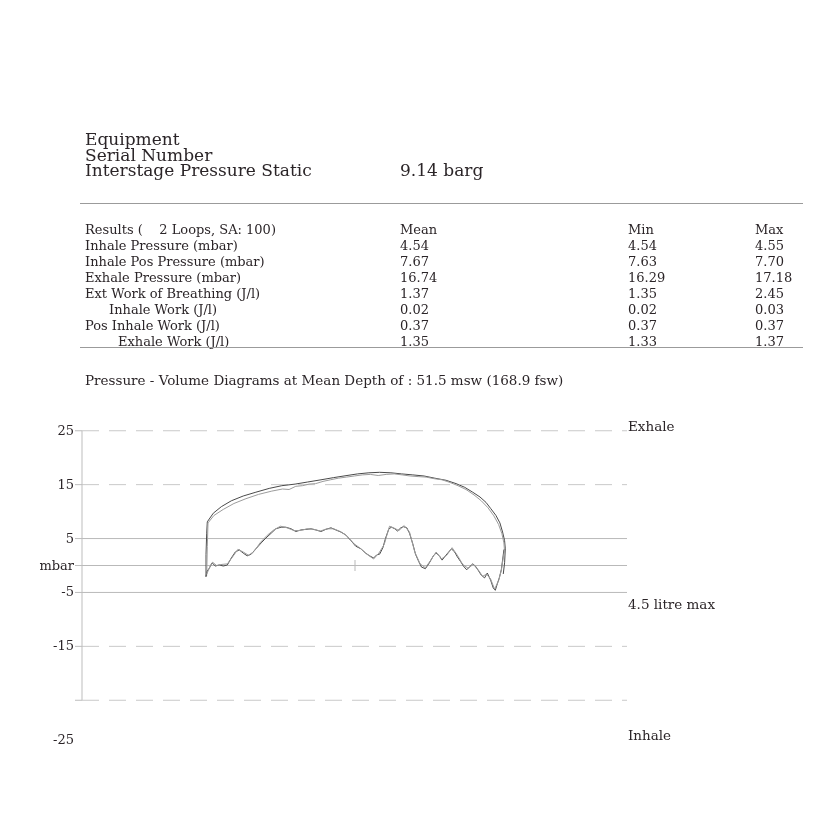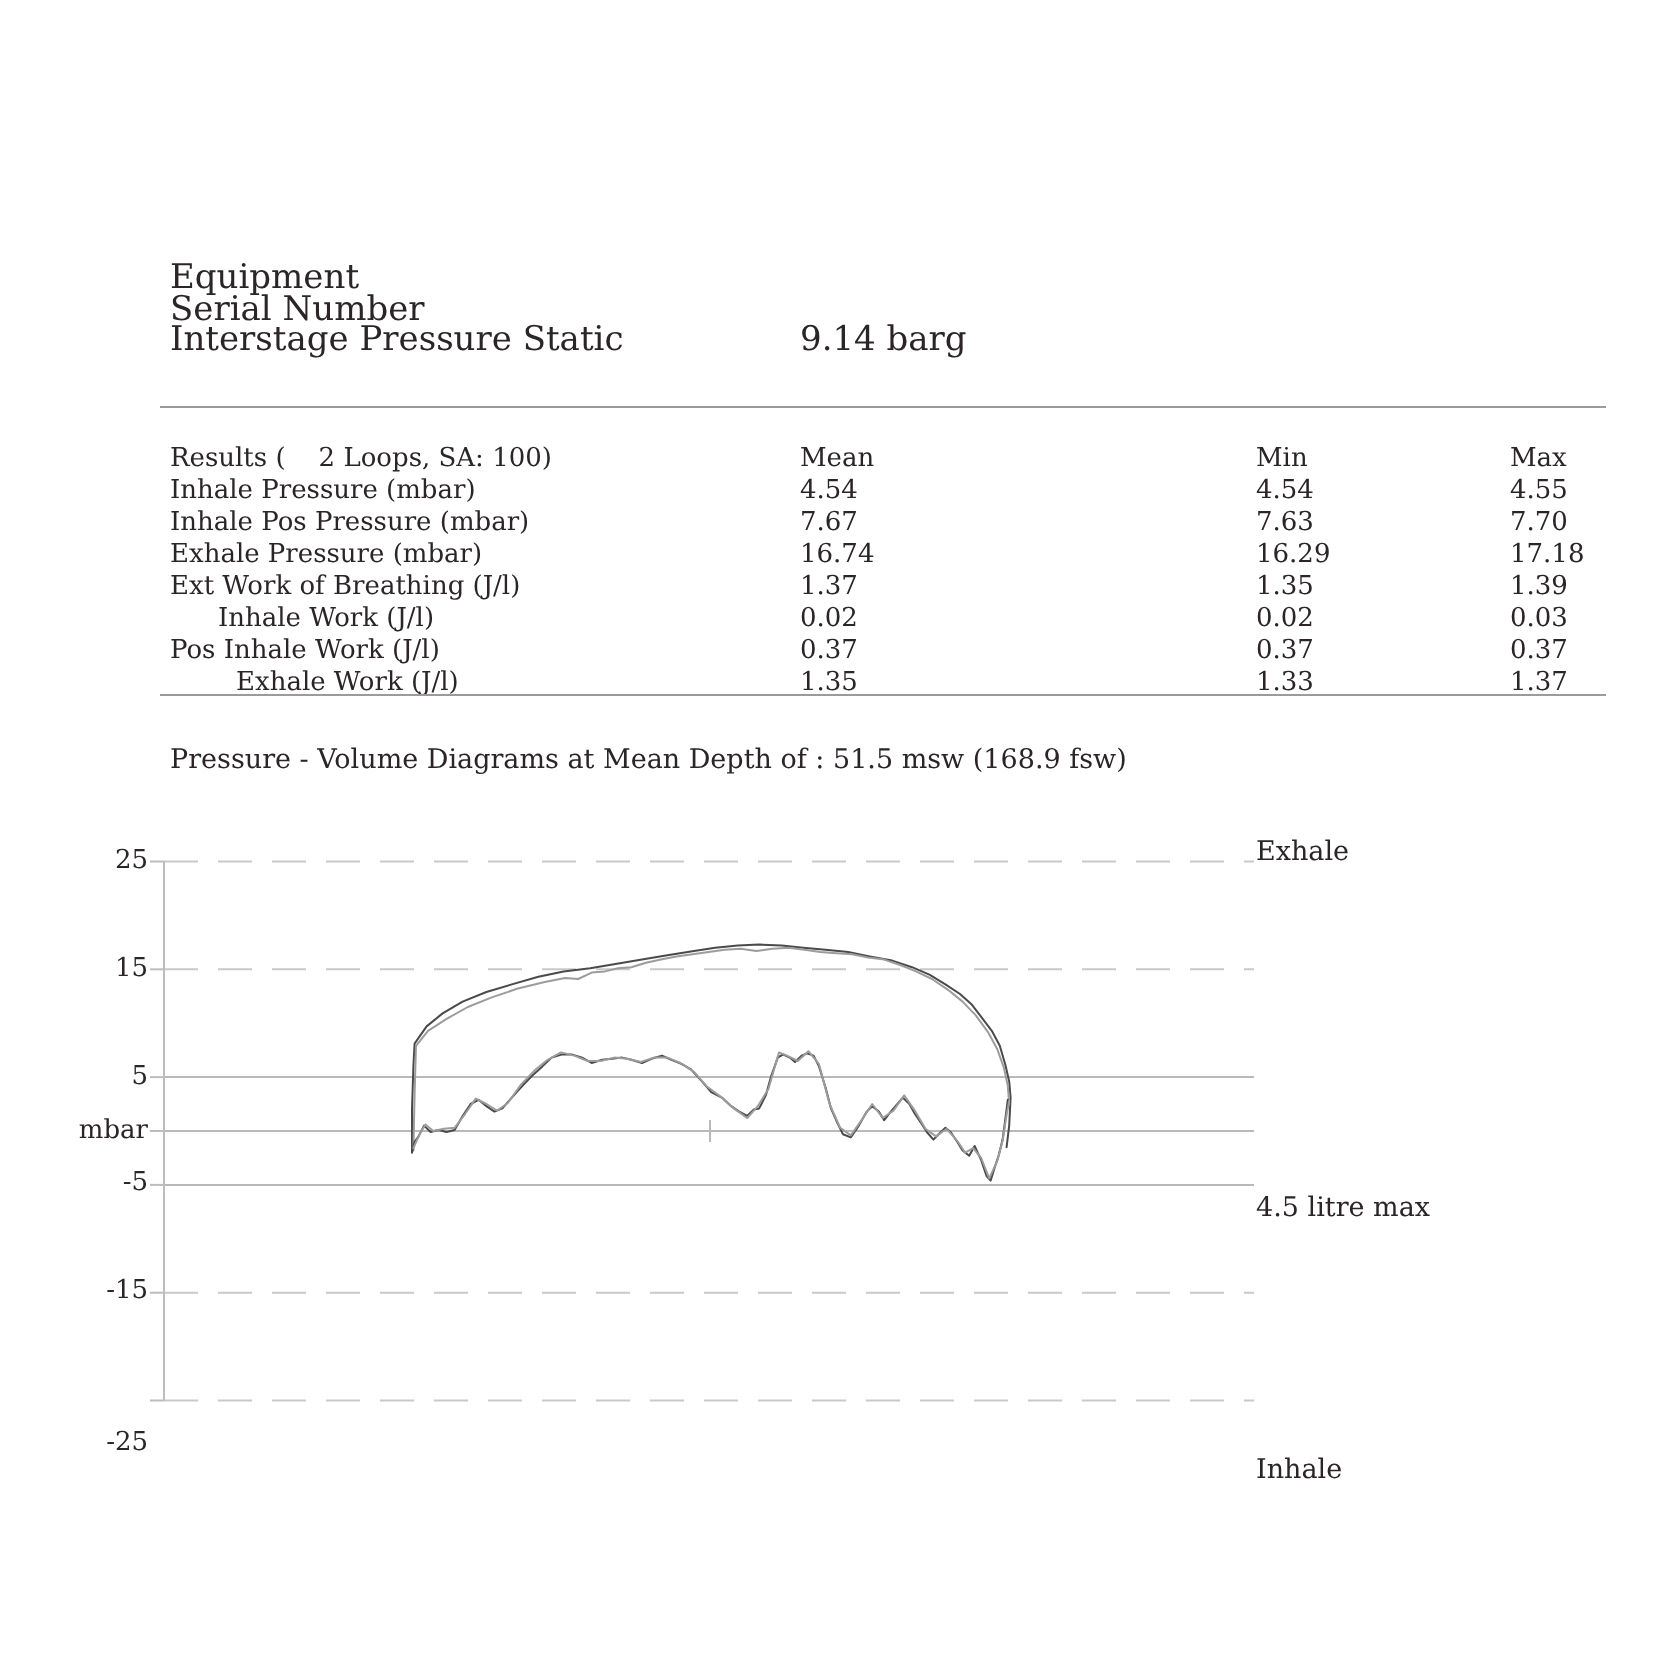--- a/index.html
+++ b/index.html
@@ -65,21 +65,21 @@
     <div class="res-row">
       <span class="res-cell c-label">Exhale Pressure (mbar)</span>
       <span class="res-cell c-mean">16.74</span>
       <span class="res-cell c-min">16.29</span>
       <span class="res-cell c-max">17.18</span>
     </div>
     <div class="res-row">
       <span class="res-cell c-label">Ext Work of Breathing (J/l)</span>
       <span class="res-cell c-mean">1.37</span>
       <span class="res-cell c-min">1.35</span>
-      <span class="res-cell c-max">1.39</span>
+      <span class="res-cell c-max">2.45</span>
     </div>
     <div class="res-row">
       <span class="res-cell c-label" style="left: 24px;">Inhale Work (J/l)</span>
       <span class="res-cell c-mean">0.02</span>
       <span class="res-cell c-min">0.02</span>
       <span class="res-cell c-max">0.03</span>
     </div>
     <div class="res-row">
       <span class="res-cell c-label">Pos Inhale Work (J/l)</span>
       <span class="res-cell c-mean">0.37</span>
@@ -120,17 +120,17 @@
     <polyline points="206.0,576.3 207.3,570.9 209.3,568.2 212.0,562.8 215.3,566.0 219.3,565.0 223.3,566.0 227.3,565.0 231.3,558.0 235.3,552.0 239.3,549.9 243.2,553.1 247.2,555.8 251.2,554.2 255.9,548.8 261.2,542.9 265.9,538.0 271.2,533.2 275.8,528.8 281.1,527.2 285.8,527.2 291.1,528.8 295.8,531.5 301.1,529.9 305.8,529.4 311.1,528.8 315.7,529.9 321.0,531.5 325.7,529.4 331.0,527.8 335.7,529.9 341.0,532.1 345.6,534.8 351.0,540.7 355.6,546.1 360.9,548.8 365.6,553.1 369.6,555.8 373.6,558.0 376.9,554.7 379.6,554.2 382.9,547.7 385.6,538.0 388.9,528.8 391.5,527.2 394.9,528.8 397.5,531.0 400.8,527.8 403.5,526.7 406.8,527.8 409.5,533.2 412.8,543.9 415.5,554.2 418.8,561.7 421.5,567.1 425.4,568.7 429.4,562.8 433.4,555.8 436.1,553.1 439.4,555.8 442.1,560.1 445.4,555.8 448.7,552.0 451.4,548.8 454.7,552.0 457.4,556.9 460.7,561.7 463.4,566.0 466.7,569.8 469.3,567.1 472.7,563.9 475.3,566.0 478.6,570.9 481.3,575.2 484.6,577.9 487.3,573.0 490.6,580.1 493.3,588.1 495.3,590.3 497.3,583.8 499.3,577.9 501.3,569.8 502.6,560.1 503.9,549.9" fill="none" stroke="#4a4a4a" stroke-width="1" stroke-linejoin="round" stroke-linecap="round"></polyline>
     <polyline points="206.7,574.1 210.0,566.6 212.7,562.3 216.6,565.5 222.0,564.4 227.3,563.9 232.6,556.9 237.9,549.3 243.2,552.0 248.6,555.3 253.9,551.5 260.5,542.3 267.2,535.3 273.8,529.9 280.5,526.2 287.1,527.8 293.8,530.5 300.4,530.5 307.1,528.8 313.7,529.4 320.4,531.0 327.0,528.8 333.7,528.8 340.3,531.5 347.0,535.9 353.6,543.4 360.3,548.3 366.9,554.2 373.6,559.0 378.9,553.1 384.2,544.5 389.5,526.2 393.5,527.8 398.9,530.5 404.2,525.6 409.5,532.1 414.8,552.0 420.1,563.9 425.4,567.7 430.8,560.1 436.1,552.0 441.4,559.0 446.7,555.3 452.1,547.7 457.4,555.3 462.7,564.4 468.0,568.2 473.3,564.4 478.6,570.4 482.6,576.3 486.6,574.1 490.6,579.0 494.6,589.2 498.6,580.6 501.3,570.4 503.3,557.4 504.6,550.4" fill="none" stroke="#9c9c9c" stroke-width="1" stroke-linejoin="round" stroke-linecap="round"></polyline>
   </svg>
 <div id="chart-labels">
     <div class="tick-label" style="position: absolute; top: 422.75px;">25</div>
     <div class="tick-label" style="position: absolute; top: 476.65px;">15</div>
     <div class="tick-label" style="position: absolute; top: 530.55px;">5</div>
     <div class="tick-label" style="position: absolute; top: 557.5px;">mbar</div>
     <div class="tick-label" style="position: absolute; top: 584.45px;">-5</div>
     <div class="tick-label" style="position: absolute; top: 638.35px; text-align: right;">-15</div>
-    <div class="tick-label" style="position: absolute; top: 714px;">-25</div>
+    <div class="tick-label" style="position: absolute; top: 732px;">-25</div>
     <div class="side-label" style="top: 417.899px;">Exhale</div>
     <div class="side-label" style="top: 596px;">4.5 litre max</div>
     <div class="side-label" style="top: 697.101px; margin-top: 30px;">Inhale</div>
   </div>
 
 </body></html>

